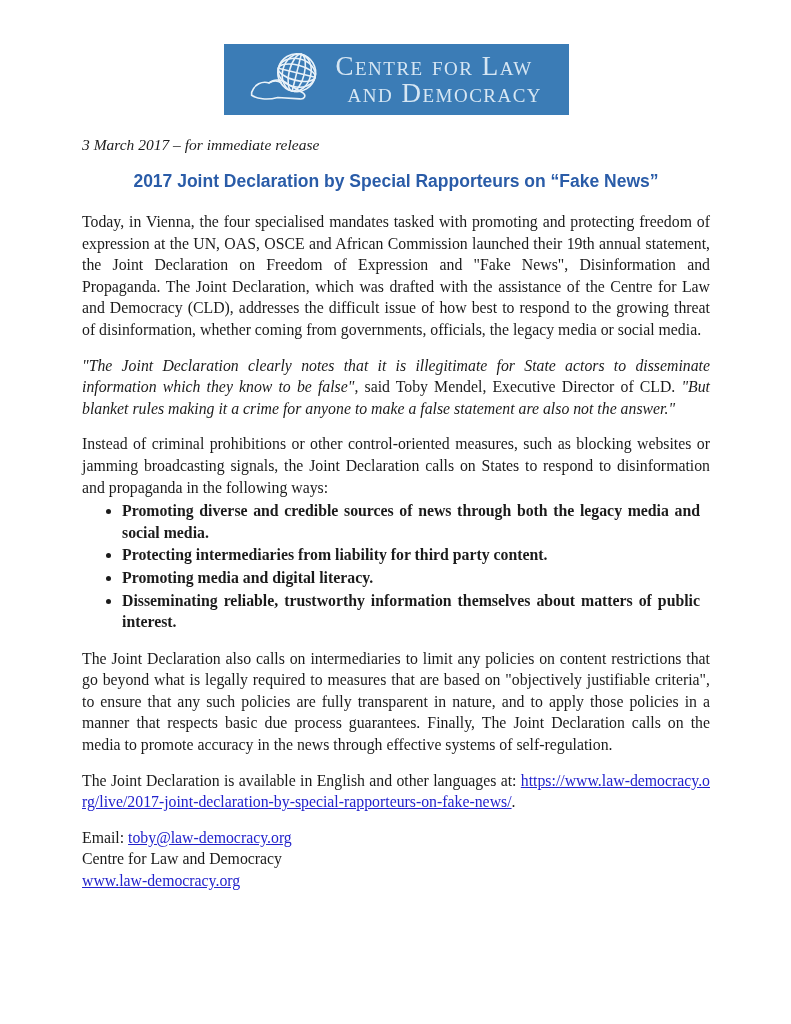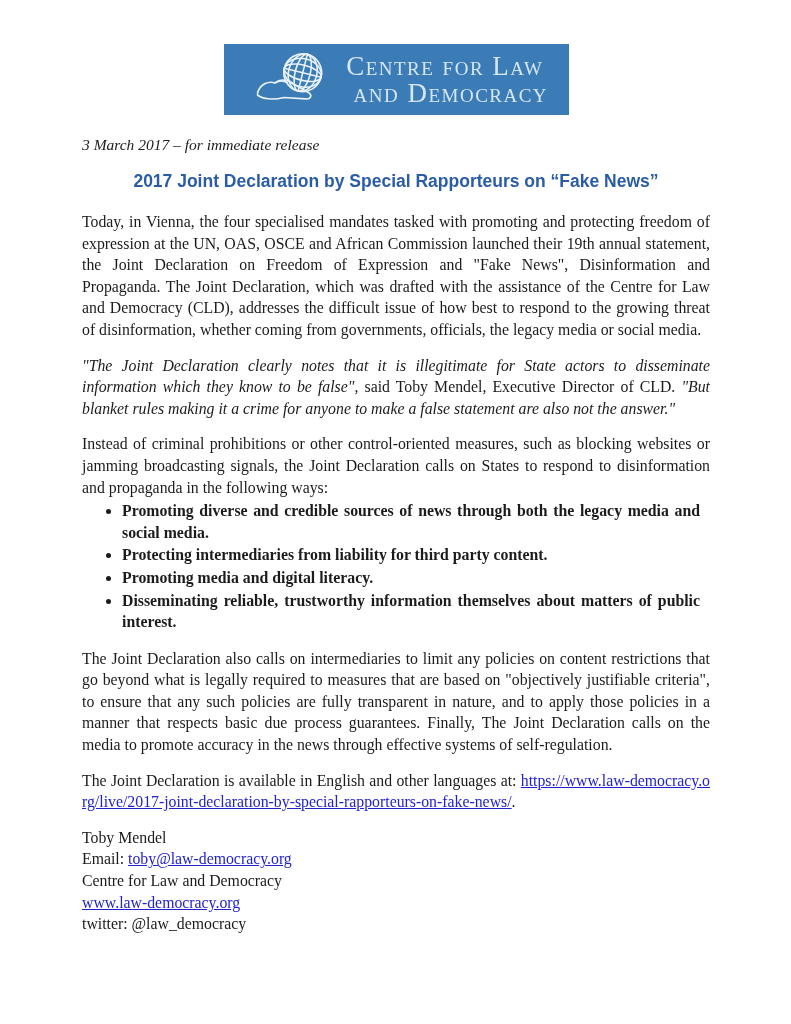--- a/index.html
+++ b/index.html
@@ -13,22 +13,21 @@
     color: #1b1b1b;
   }
   .page { padding: 44px 81px 0 82px; }
 
   
   .logo {
     width: 345px; height: 71px;
     margin: 0 auto;
     background: #3b7cb6;
     display: flex; align-items: center;
-    padding: 4px 10px 4px 28px;
-    text-align: center;
+    padding: 4px 10px 4px 22px;
   }
   .logo svg { flex: 0 0 auto; margin-right: 6px; }
   .logo-text {
     color: #d6e6f3;
     font-family: "Liberation Serif", serif;
     font-variant: small-caps;
     letter-spacing: 1.5px;
     line-height: 27px;
     font-size: 27px;
     white-space: nowrap;
@@ -128,20 +127,18 @@
     <li>Promoting media and digital literacy.</li>
     <li>Disseminating reliable, trustworthy information themselves about matters of public interest.</li>
   </ul>
 
   <p class="body-para">The Joint Declaration also calls on intermediaries to limit any policies on content restrictions that go beyond what is legally required to measures that are based on "objectively justifiable criteria", to ensure that any such policies are fully transparent in nature, and to apply those policies in a manner that respects basic due process guarantees. Finally, The Joint Declaration calls on the media to promote accuracy in the news through effective systems of self-regulation.</p>
 
   <p class="body-para"><span>The Joint Declaration is available in English and other languages at: </span><a class="link" href="#">https://www.law-democracy.org/live/2017-joint-declaration-by-special-rapporteurs-on-fake-news/</a><span>.</span></p>
 
 
   <div class="contact">
-    <div>Toby Mendel</div>
     <div><span>Email: </span><a class="link" href="#">toby@law-democracy.org</a></div>
     <div>Centre for Law and Democracy</div>
     <div><a class="link" href="#">www.law-democracy.org</a></div>
-    <div>twitter: @law_democracy</div>
   </div>
 
 </div>
 
 </body></html>

